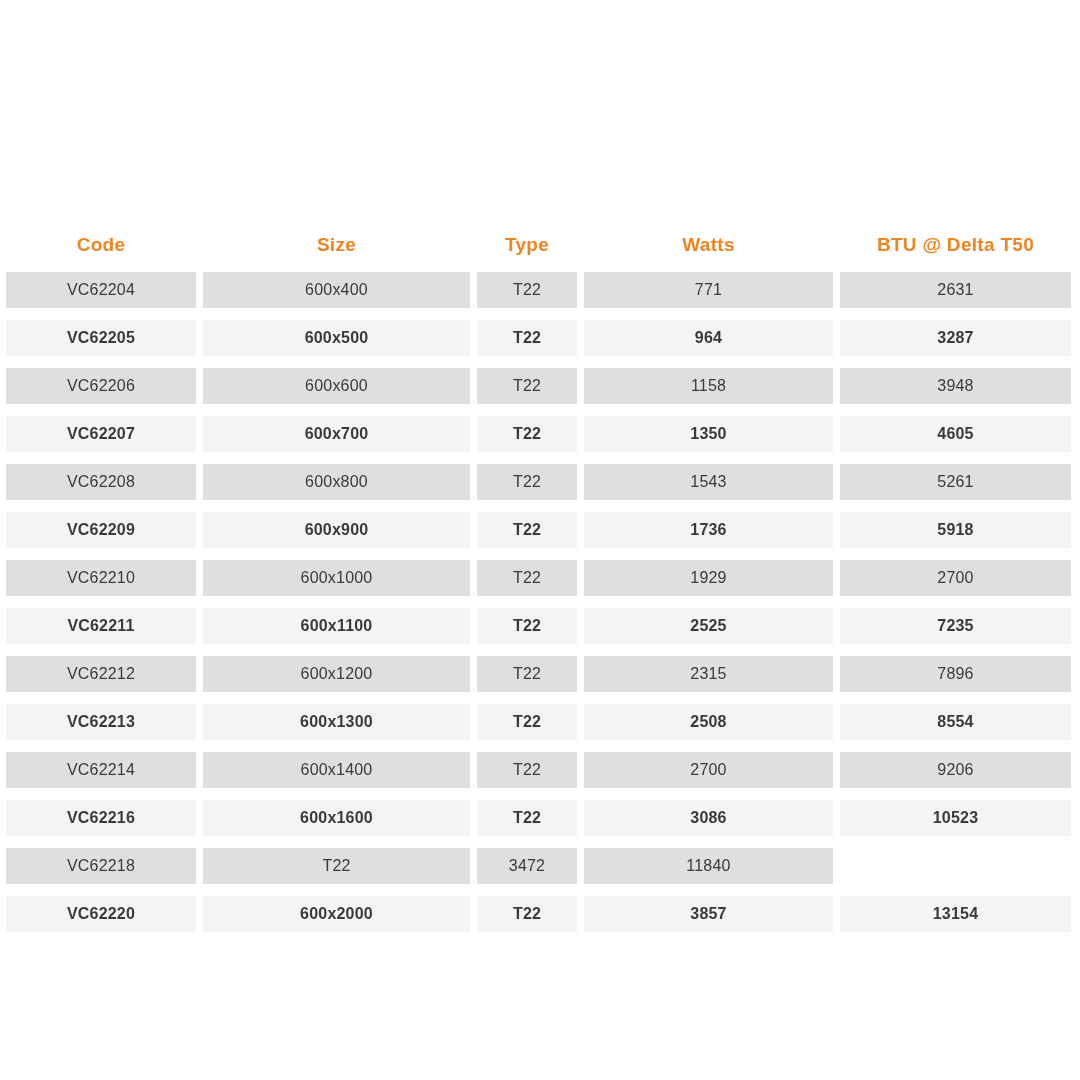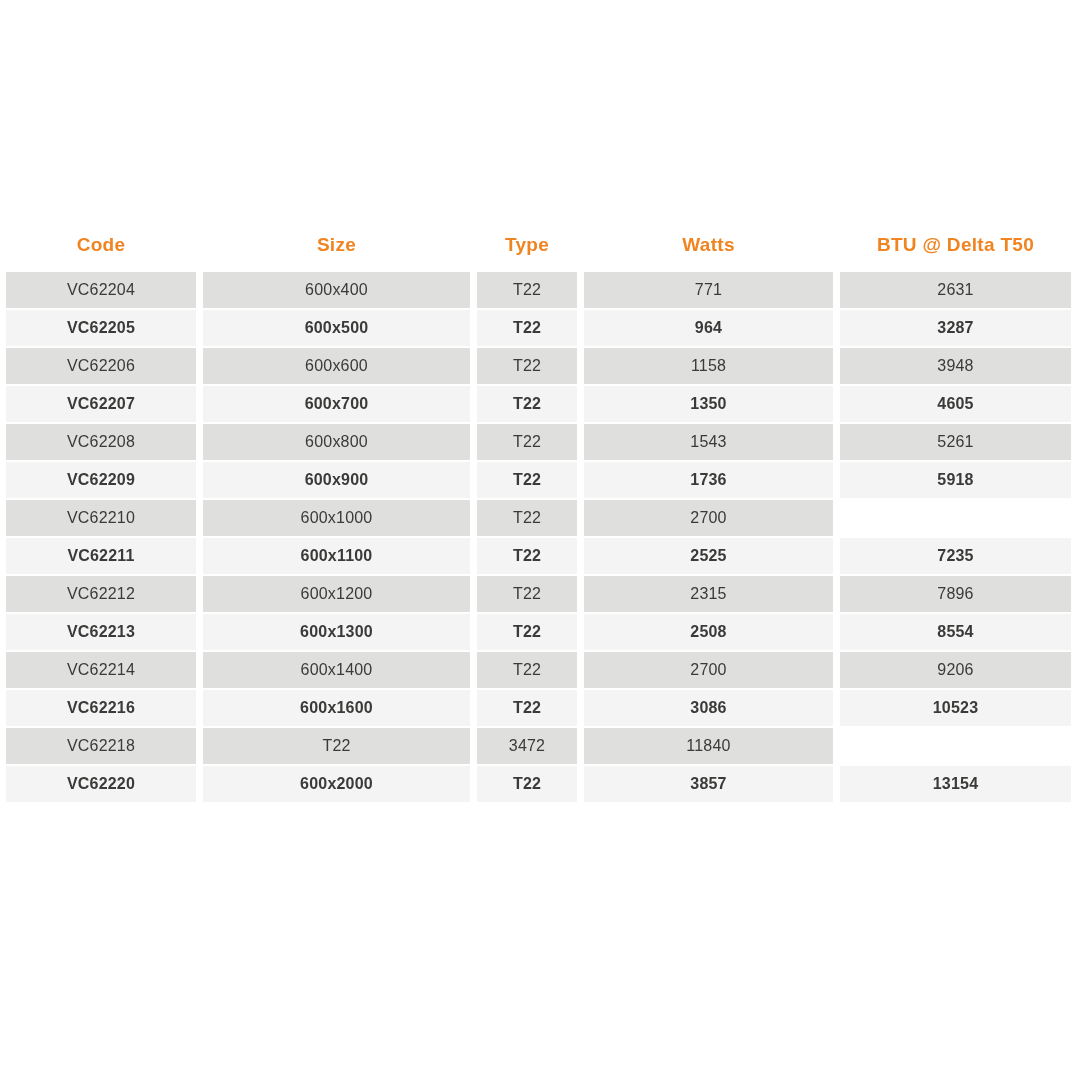--- a/index.html
+++ b/index.html
@@ -41,21 +41,21 @@
     color: var(--accent);
     font-weight: bold;
     font-size: 19px;
     letter-spacing: 0.3px;
     background: transparent;
   }
   .table-body {
     margin-top: 9px;
     display: flex;
     flex-direction: column;
-    row-gap: 2px;
+    row-gap: 12px;
   }
   .data-row .td {
     height: 36px;
     line-height: 36px;
     text-align: center;
     font-size: 16px;
     color: var(--text);
     letter-spacing: 0.2px;
   }
   .data-row.dark .td { background: var(--row-dark); }
@@ -115,20 +115,21 @@
           <div class="td">VC62209</div>
           <div class="td">600x900</div>
           <div class="td">T22</div>
           <div class="td">1736</div>
           <div class="td">5918</div>
         </div>
         <div class="grid-row data-row dark">
           <div class="td">VC62210</div>
           <div class="td">600x1000</div>
           <div class="td">T22</div>
+          <div class="td">1929</div>
           <div class="td">2700</div>
         </div>
         <div class="grid-row data-row light">
           <div class="td">VC62211</div>
           <div class="td">600x1100</div>
           <div class="td">T22</div>
           <div class="td">2525</div>
           <div class="td">7235</div>
         </div>
         <div class="grid-row data-row dark">

